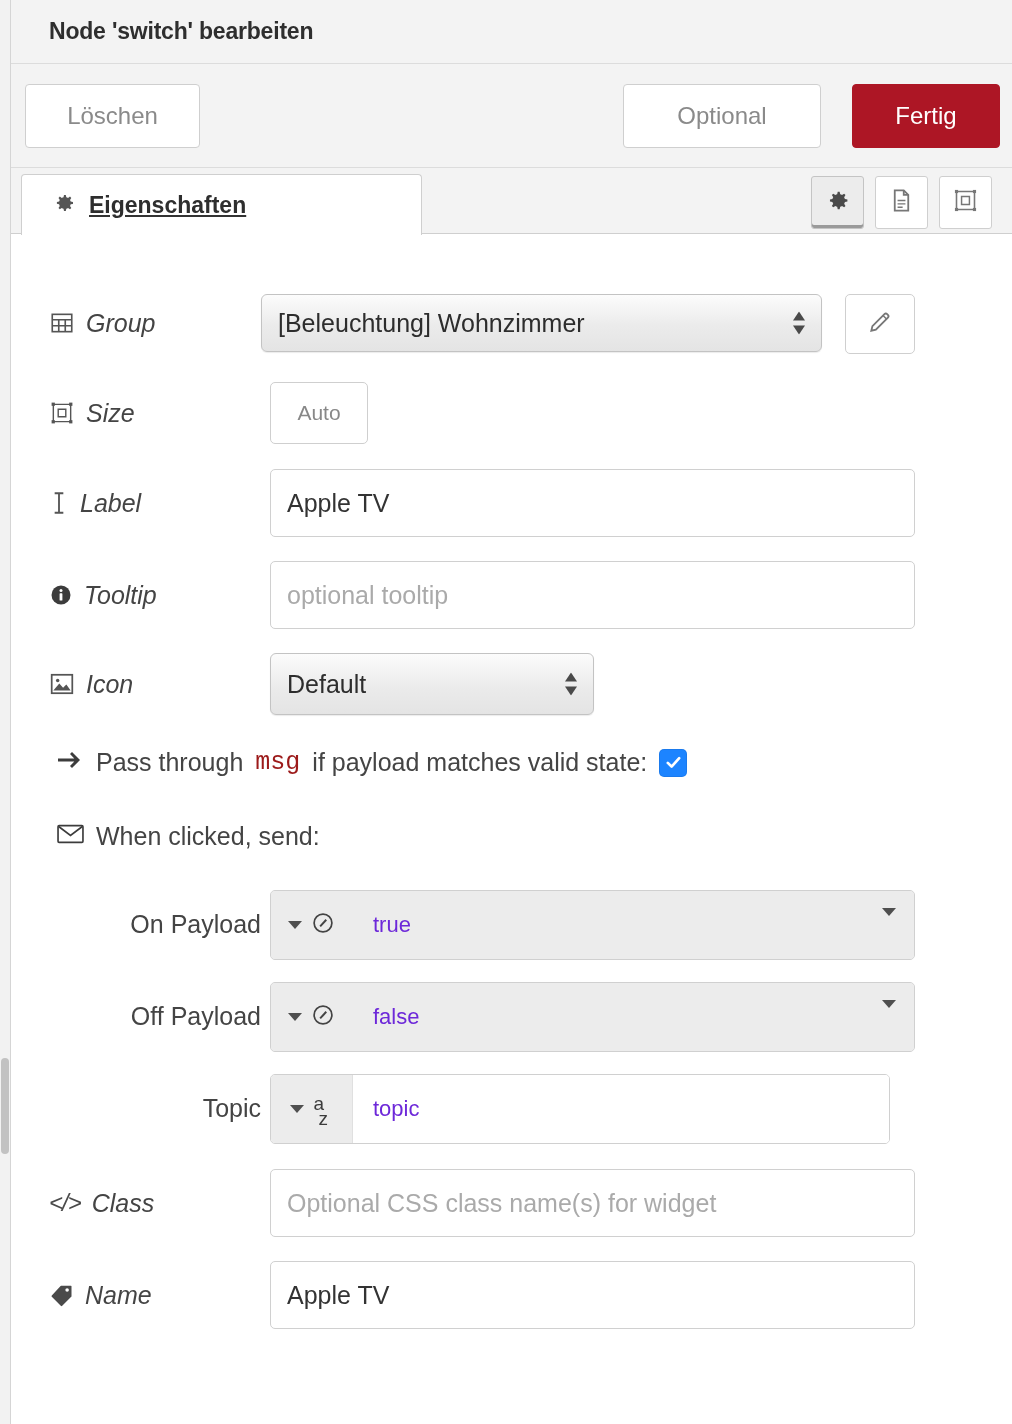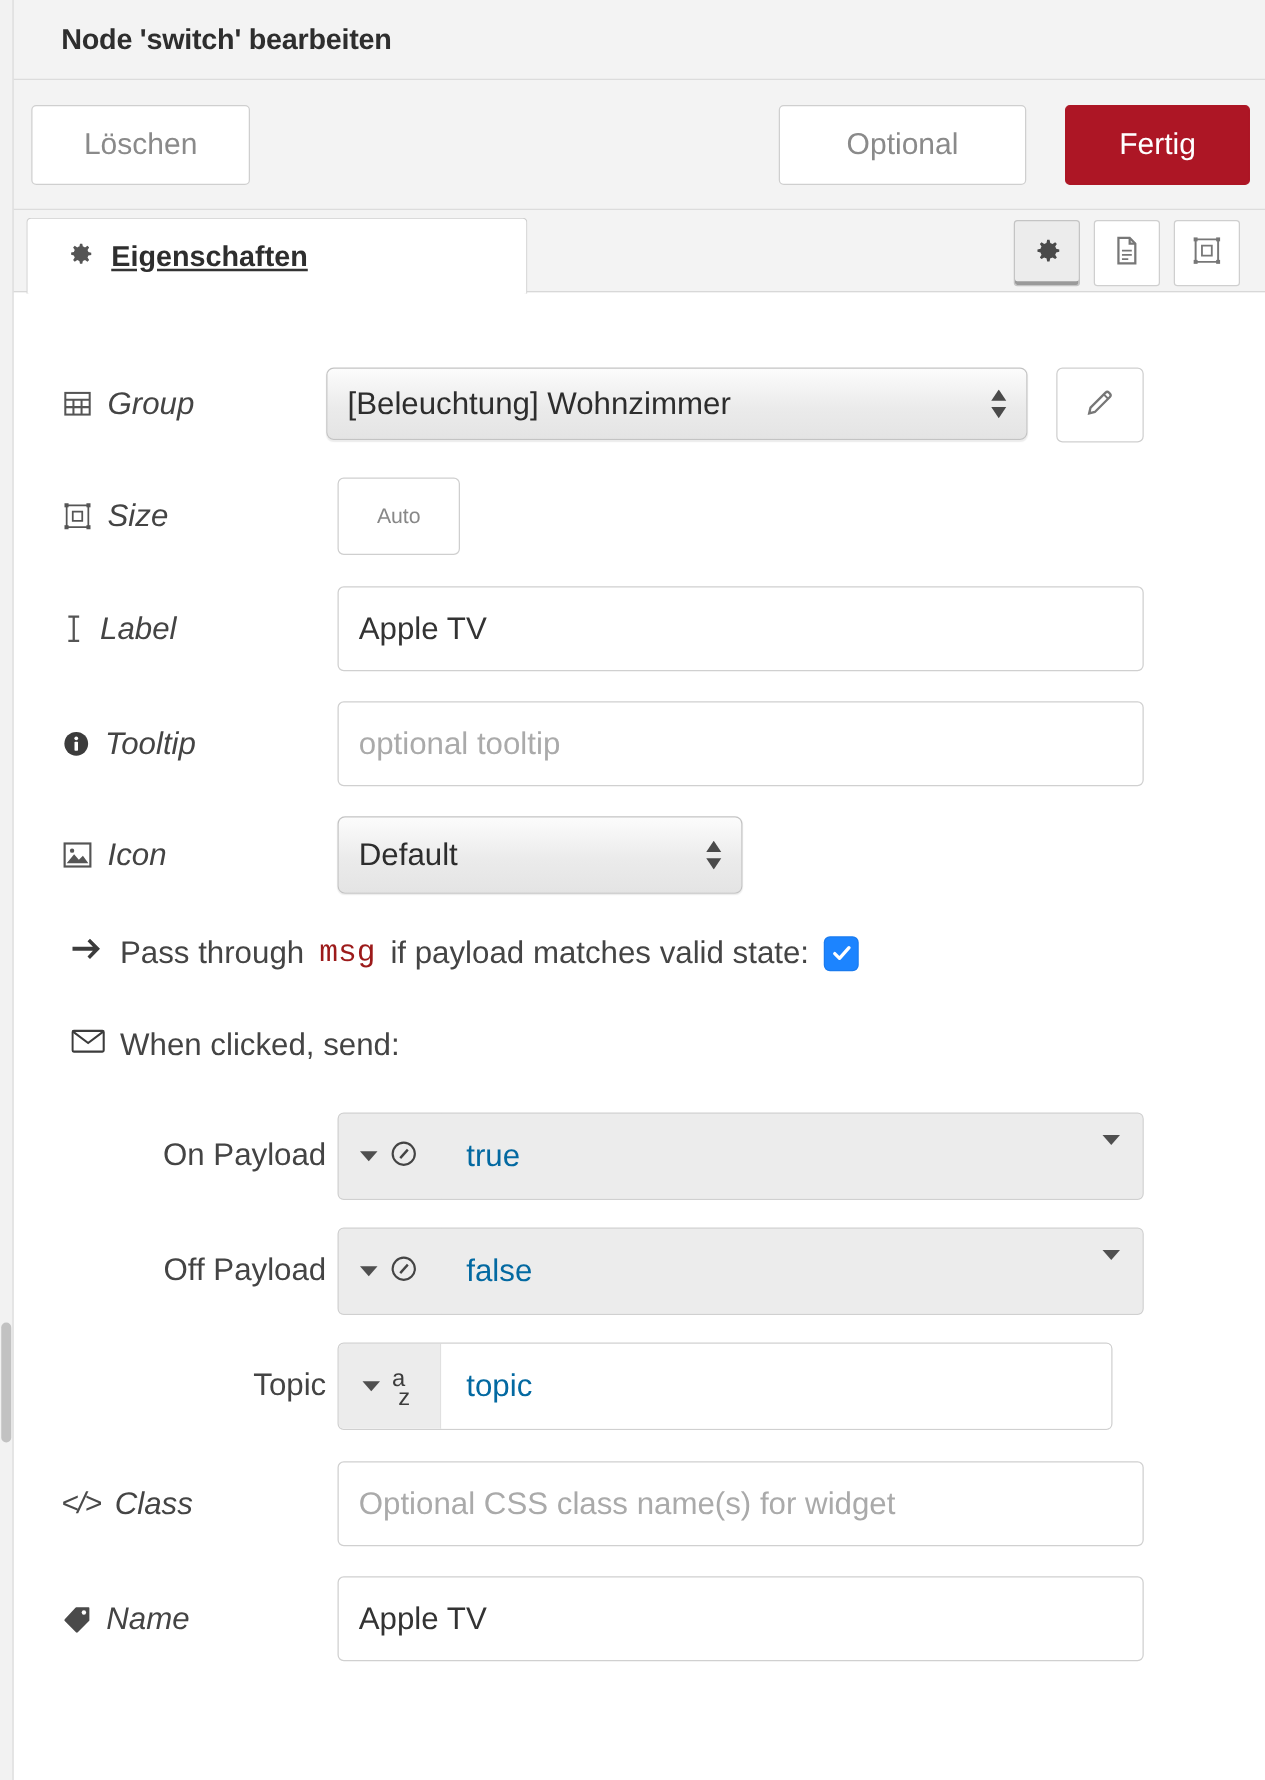--- a/index.html
+++ b/index.html
@@ -262,22 +262,22 @@
     justify-content: center;
     gap: 8px;
     flex: none;
   }
   .typed .ti-val {
     flex: 1;
     height: 100%;
     display: flex;
     align-items: center;
     padding-left: 20px;
-    font-size: 25px;
-    color: #0369a1;
+    font-size: 22px;
+    color: #6d28d9;
   }
   .typed.bool { background: #ececec; }
   .typed.bool .ti-val { background: #ececec; }
   .typed.str  { background: #ffffff; }
   .typed.str .ti-sel { border-right: 1px solid #e0e0e0; }
   .typed.str .ti-val { background: #ffffff; }
   .typed .ti-caret-right {
     position: absolute;
     right: 18px;
     top: 50%;
@@ -435,21 +435,21 @@
               <path d="M8.5 8.5h7v7h-7z"></path>
               <rect x="2.4" y="2.4" width="3" height="3" fill="#555" stroke="none"></rect>
               <rect x="18.6" y="2.4" width="3" height="3" fill="#555" stroke="none"></rect>
               <rect x="2.4" y="18.6" width="3" height="3" fill="#555" stroke="none"></rect>
               <rect x="18.6" y="18.6" width="3" height="3" fill="#555" stroke="none"></rect>
             </svg>
           </span>
           <span>Size</span>
         </span>
       </div>
-      <div class="icon-btn-square" style="left:259px; top:0px; width:98px; height:62px; color:#888; font-size:17px;text-align:center;">
+      <div class="icon-btn-square" style="left:259px; top:0px; width:98px; height:62px; color:#888; font-size:21px;text-align:center;">
         <span>Auto</span>
       </div>
     </div>
 
     <div class="row" style="left:0; top:235px; width:1001px; height:68px;">
       <div class="lbl-col">
         <span class="row-label">
           <span class="ic">
             <svg width="20" height="26" viewBox="0 0 14 24" fill="none" stroke="#555" stroke-width="1.7">
               <path d="M3 3h8M3 21h8M7 3v18"></path>

